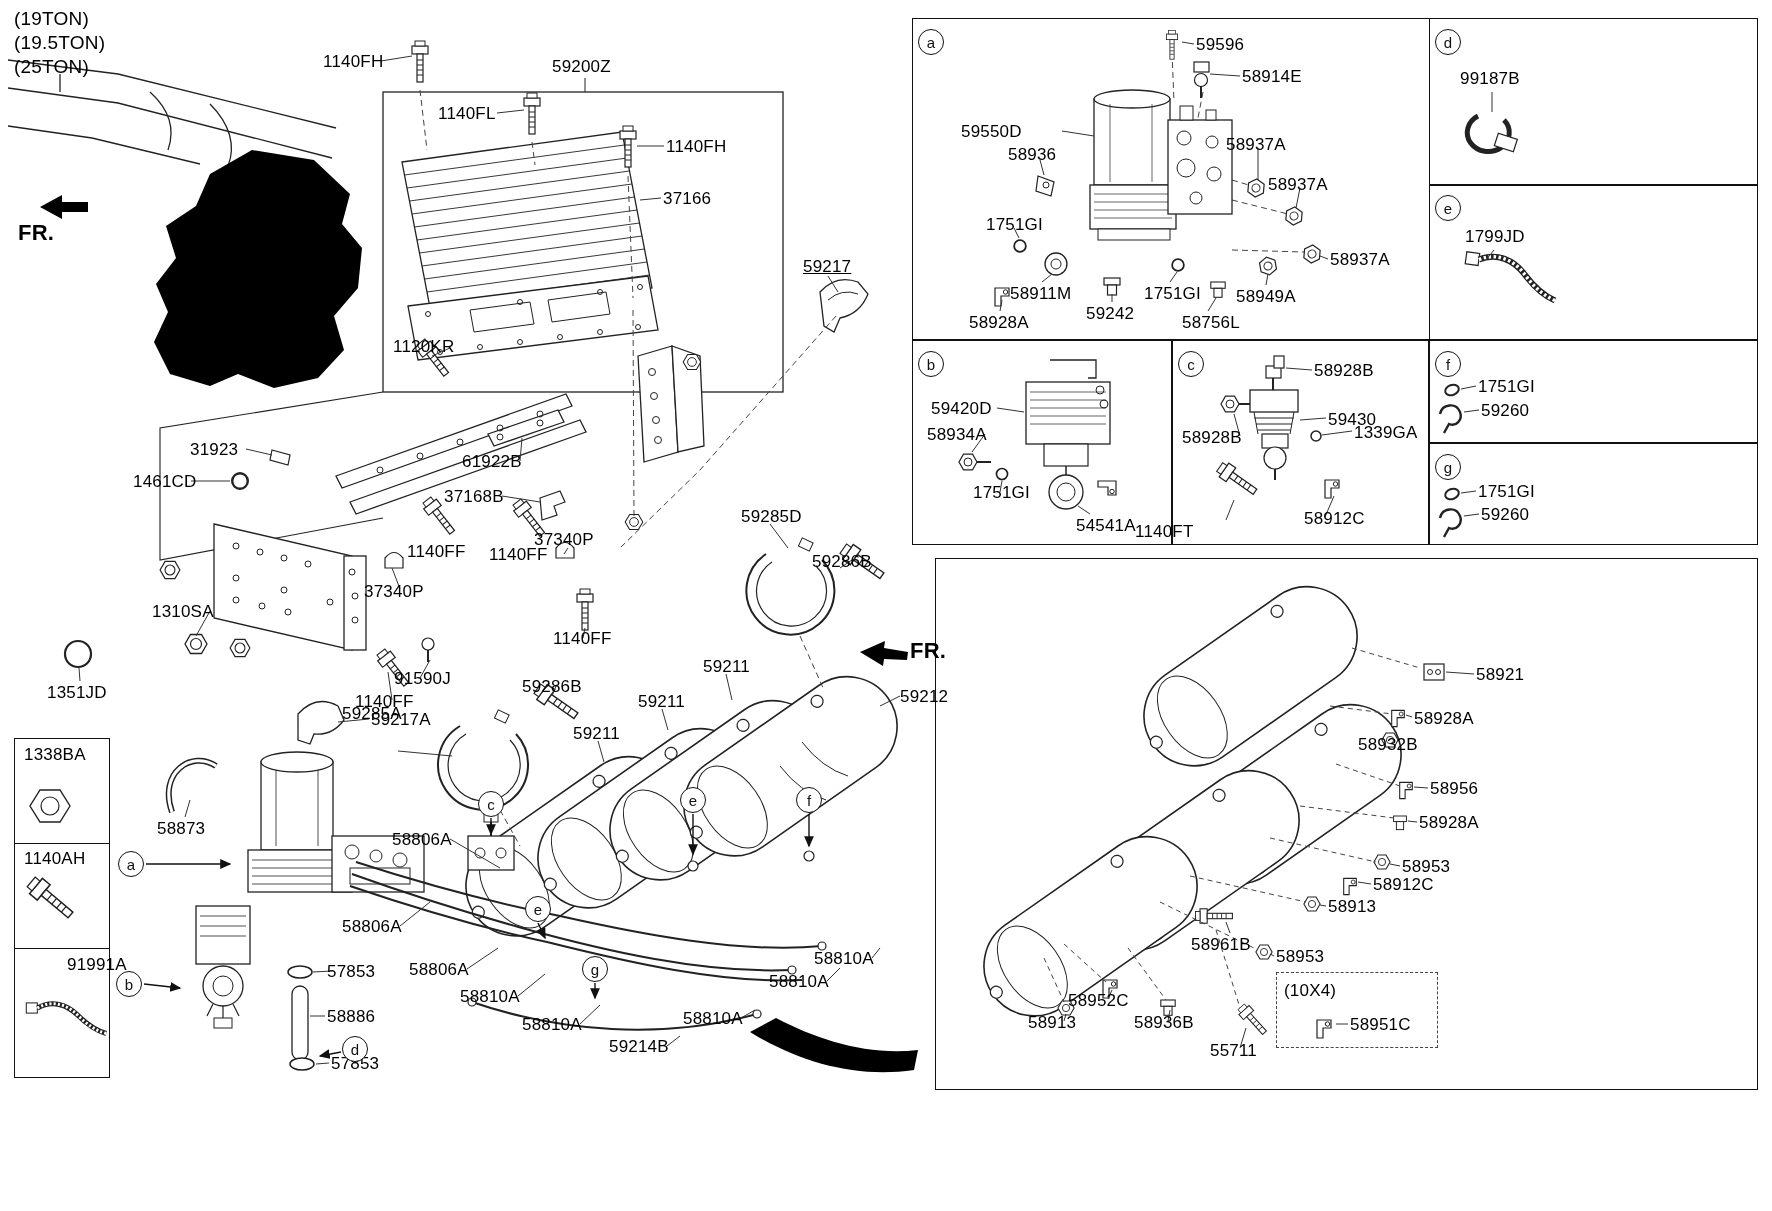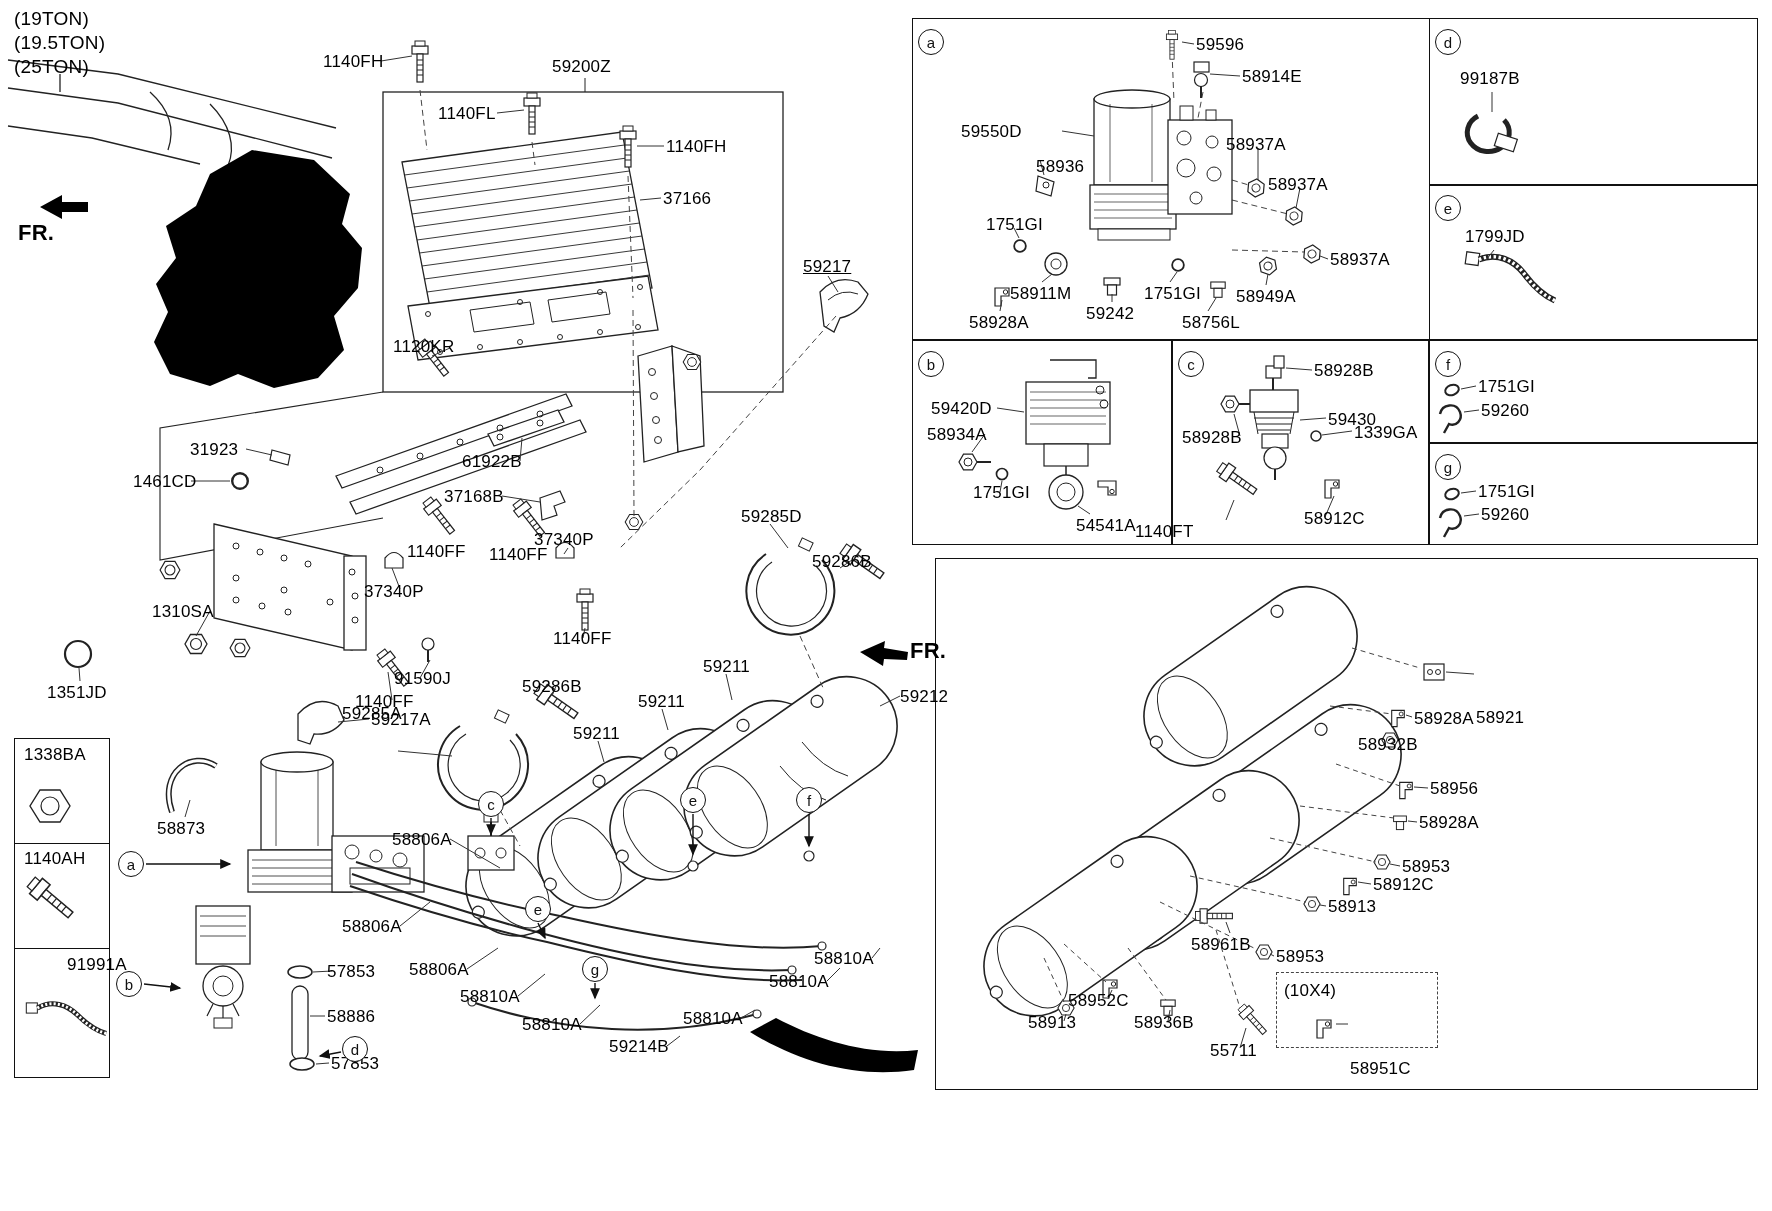--- a/index.html
+++ b/index.html
@@ -512,21 +512,21 @@
       <div class="part-label" style="left: 769px; top: 972px;">58810A</div>
       <div class="part-label" style="left: 814px; top: 949px;">58810A</div>
       <div class="part-label" style="left: 609px; top: 1037px;">59214B</div>
       <div class="part-label" style="left: 331px; top: 1054px;">57853</div>
       <div class="part-label" style="left: 24px; top: 745px;">1338BA</div>
       <div class="part-label" style="left: 24px; top: 849px;">1140AH</div>
       <div class="part-label" style="left: 28px; top: 955px; margin-left: 39px;">91991A</div>
       <div class="part-label" style="left: 1196px; top: 35px;">59596</div>
       <div class="part-label" style="left: 1242px; top: 67px;">58914E</div>
       <div class="part-label" style="left: 961px; top: 122px;">59550D</div>
-      <div class="part-label" style="left: 1008px; top: 157px; margin-left: 28px;">58936</div>
+      <div class="part-label" style="left: 1008px; top: 145px;">58936</div>
       <div class="part-label" style="left: 1226px; top: 135px;">58937A</div>
       <div class="part-label" style="left: 1268px; top: 175px;">58937A</div>
       <div class="part-label" style="left: 986px; top: 215px;">1751GI</div>
       <div class="part-label" style="left: 1010px; top: 284px;">58911M</div>
       <div class="part-label" style="left: 1144px; top: 284px;">1751GI</div>
       <div class="part-label" style="left: 1330px; top: 250px;">58937A</div>
       <div class="part-label" style="left: 1236px; top: 287px;">58949A</div>
       <div class="part-label" style="left: 969px; top: 313px;">58928A</div>
       <div class="part-label" style="left: 1086px; top: 304px;">59242</div>
       <div class="part-label" style="left: 1182px; top: 313px;">58756L</div>
@@ -539,35 +539,35 @@
       <div class="part-label" style="left: 1314px; top: 361px;">58928B</div>
       <div class="part-label" style="left: 1328px; top: 410px;">59430</div>
       <div class="part-label" style="left: 1354px; top: 423px;">1339GA</div>
       <div class="part-label" style="left: 1182px; top: 428px;">58928B</div>
       <div class="part-label" style="left: 1135px; top: 522px;">1140FT</div>
       <div class="part-label" style="left: 1304px; top: 509px;">58912C</div>
       <div class="part-label" style="left: 1478px; top: 377px;">1751GI</div>
       <div class="part-label" style="left: 1481px; top: 401px;">59260</div>
       <div class="part-label" style="left: 1478px; top: 482px;">1751GI</div>
       <div class="part-label" style="left: 1481px; top: 505px;">59260</div>
-      <div class="part-label" style="left: 1476px; top: 665px; margin-top: 43px;">58921</div>
+      <div class="part-label" style="left: 1476px; top: 665px;">58921</div>
       <div class="part-label" style="left: 1414px; top: 709px;">58928A</div>
       <div class="part-label" style="left: 1358px; top: 735px;">58932B</div>
       <div class="part-label" style="left: 1430px; top: 779px;">58956</div>
       <div class="part-label" style="left: 1419px; top: 813px;">58928A</div>
       <div class="part-label" style="left: 1402px; top: 857px;">58953</div>
       <div class="part-label" style="left: 1373px; top: 875px;">58912C</div>
       <div class="part-label" style="left: 1328px; top: 897px;">58913</div>
       <div class="part-label" style="left: 1191px; top: 935px;">58961B</div>
       <div class="part-label" style="left: 1276px; top: 947px;">58953</div>
       <div class="part-label" style="left: 1068px; top: 991px;">58952C</div>
       <div class="part-label" style="left: 1028px; top: 1013px;">58913</div>
       <div class="part-label" style="left: 1134px; top: 1013px;">58936B</div>
       <div class="part-label" style="left: 1284px; top: 981px;">(10X4)</div>
-      <div class="part-label" style="left: 1350px; top: 1015px; margin-top: 44px;">58951C</div>
+      <div class="part-label" style="left: 1350px; top: 1015px;">58951C</div>
       <div class="part-label" style="left: 1210px; top: 1041px;">55711</div>
       <div class="callout" style="left: 931px; top: 42px;">a</div>
       <div class="callout" style="left: 1448px; top: 42px;">d</div>
       <div class="callout" style="left: 1448px; top: 208px;">e</div>
       <div class="callout" style="left: 931px; top: 364px;">b</div>
       <div class="callout" style="left: 1191px; top: 364px;">c</div>
       <div class="callout" style="left: 1448px; top: 364px;">f</div>
       <div class="callout" style="left: 1448px; top: 467px;">g</div>
       <div class="callout" style="left: 131px; top: 864px;">a</div>
       <div class="callout" style="left: 129px; top: 984px;">b</div>

